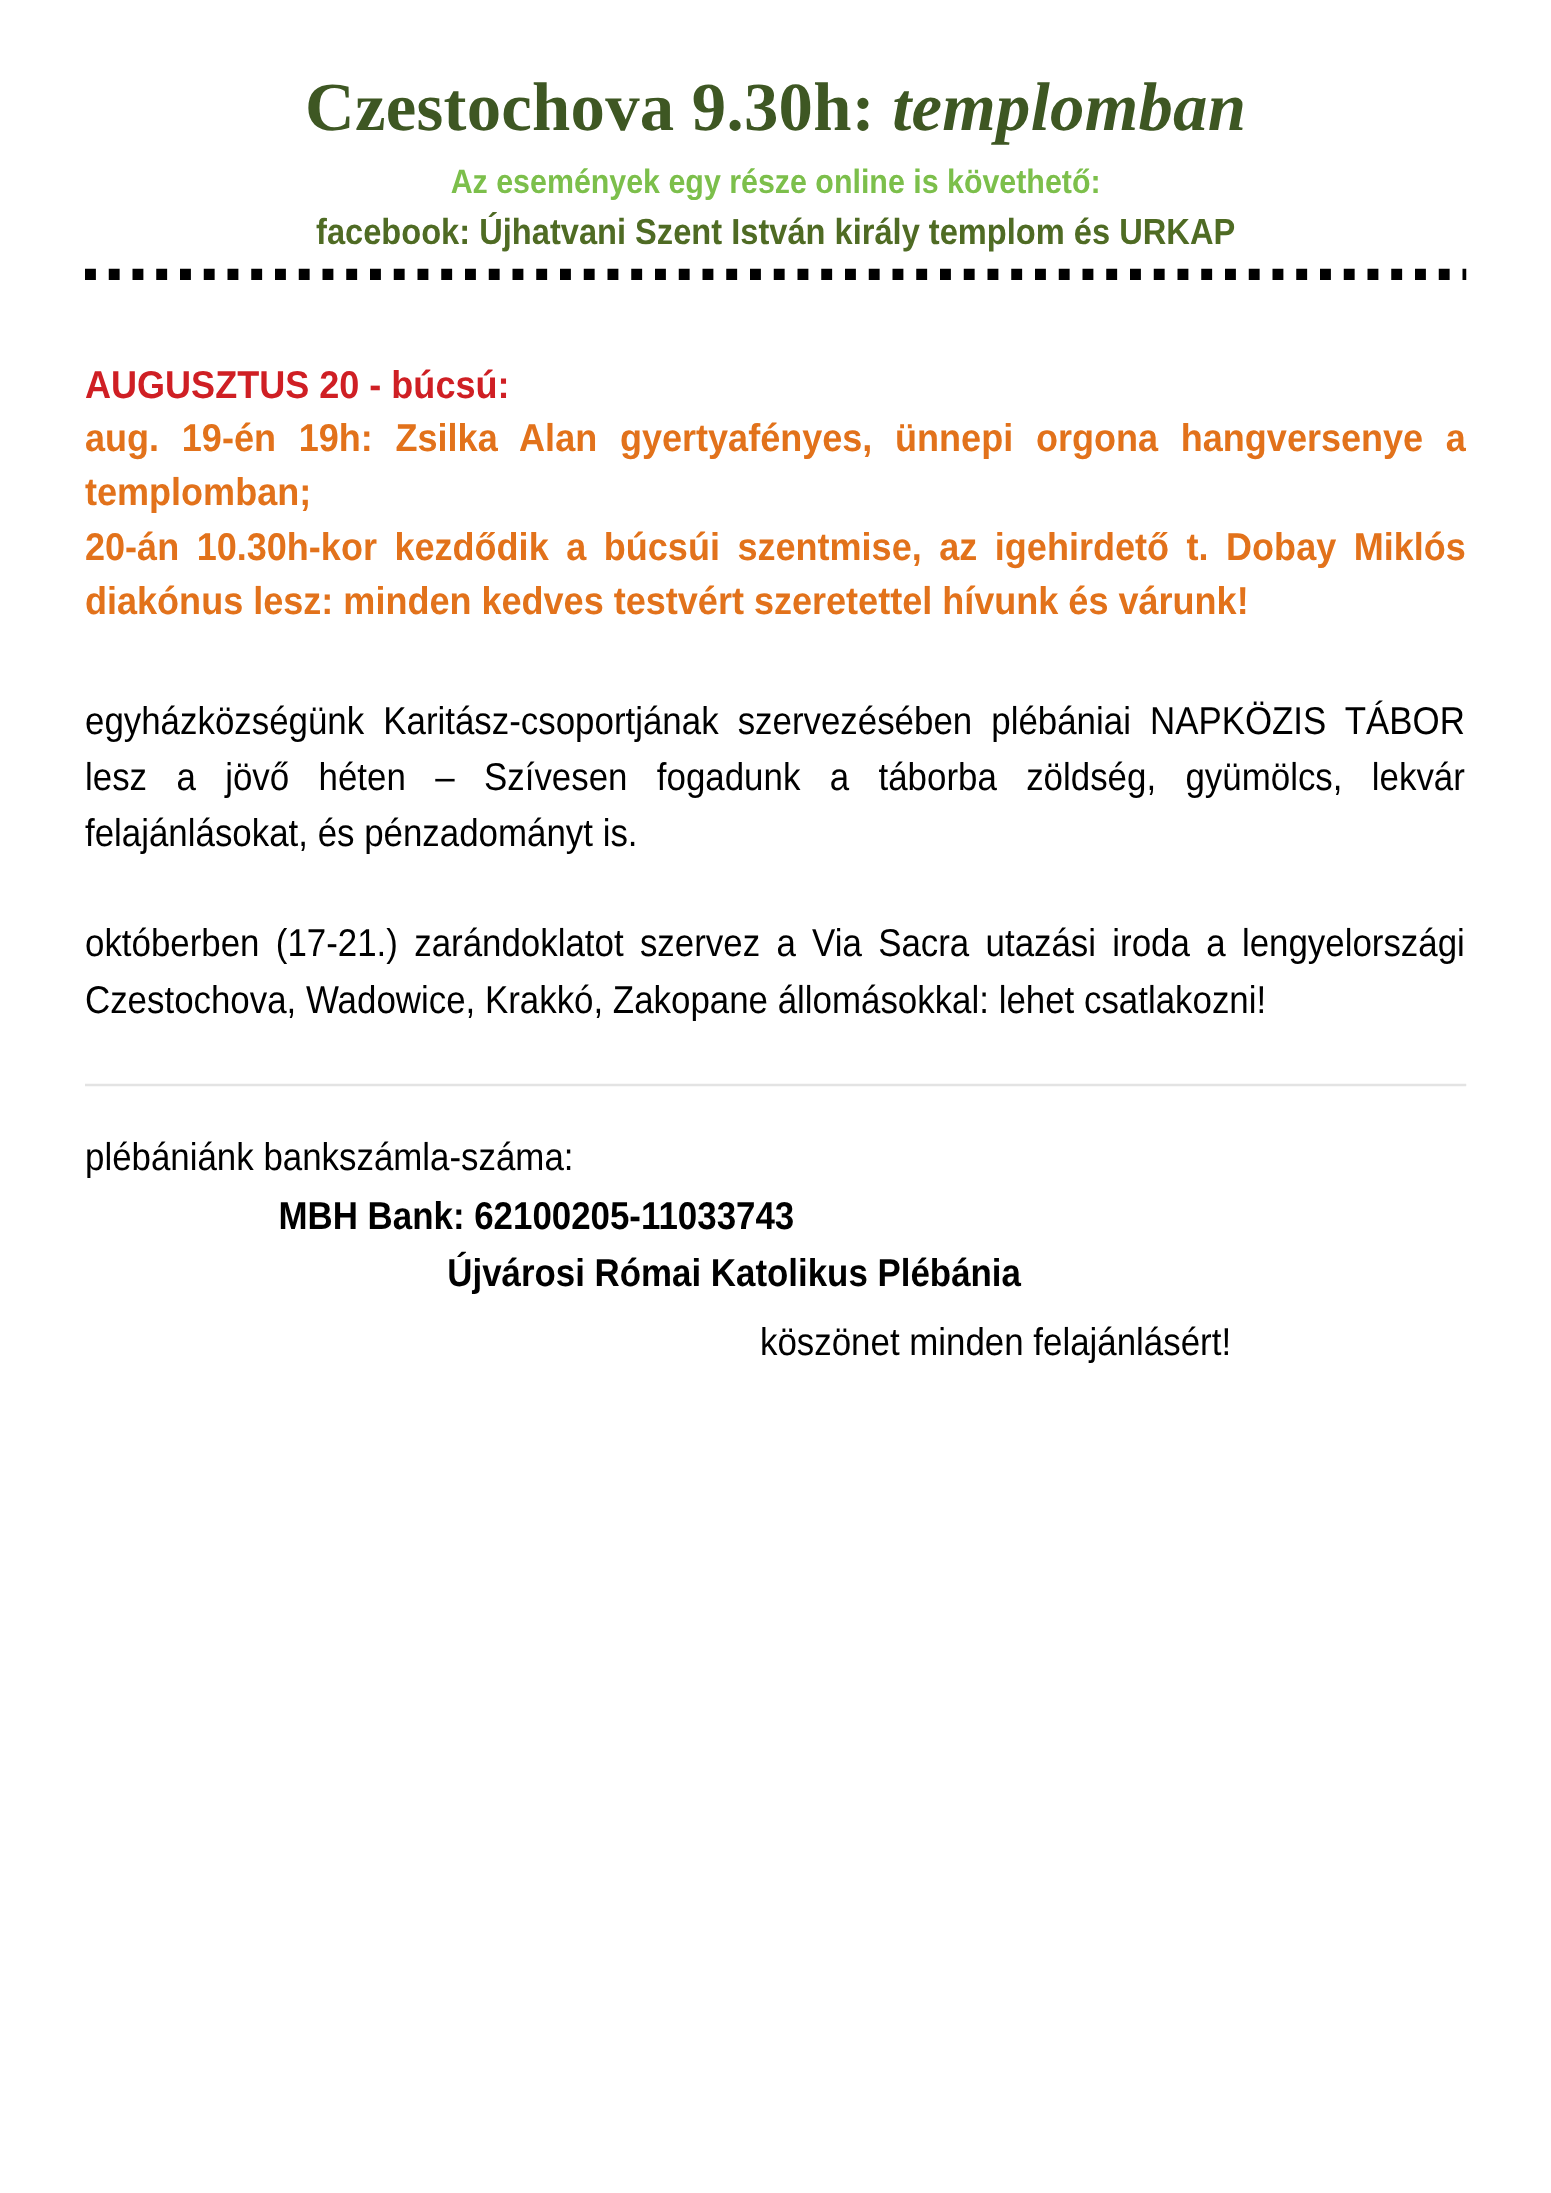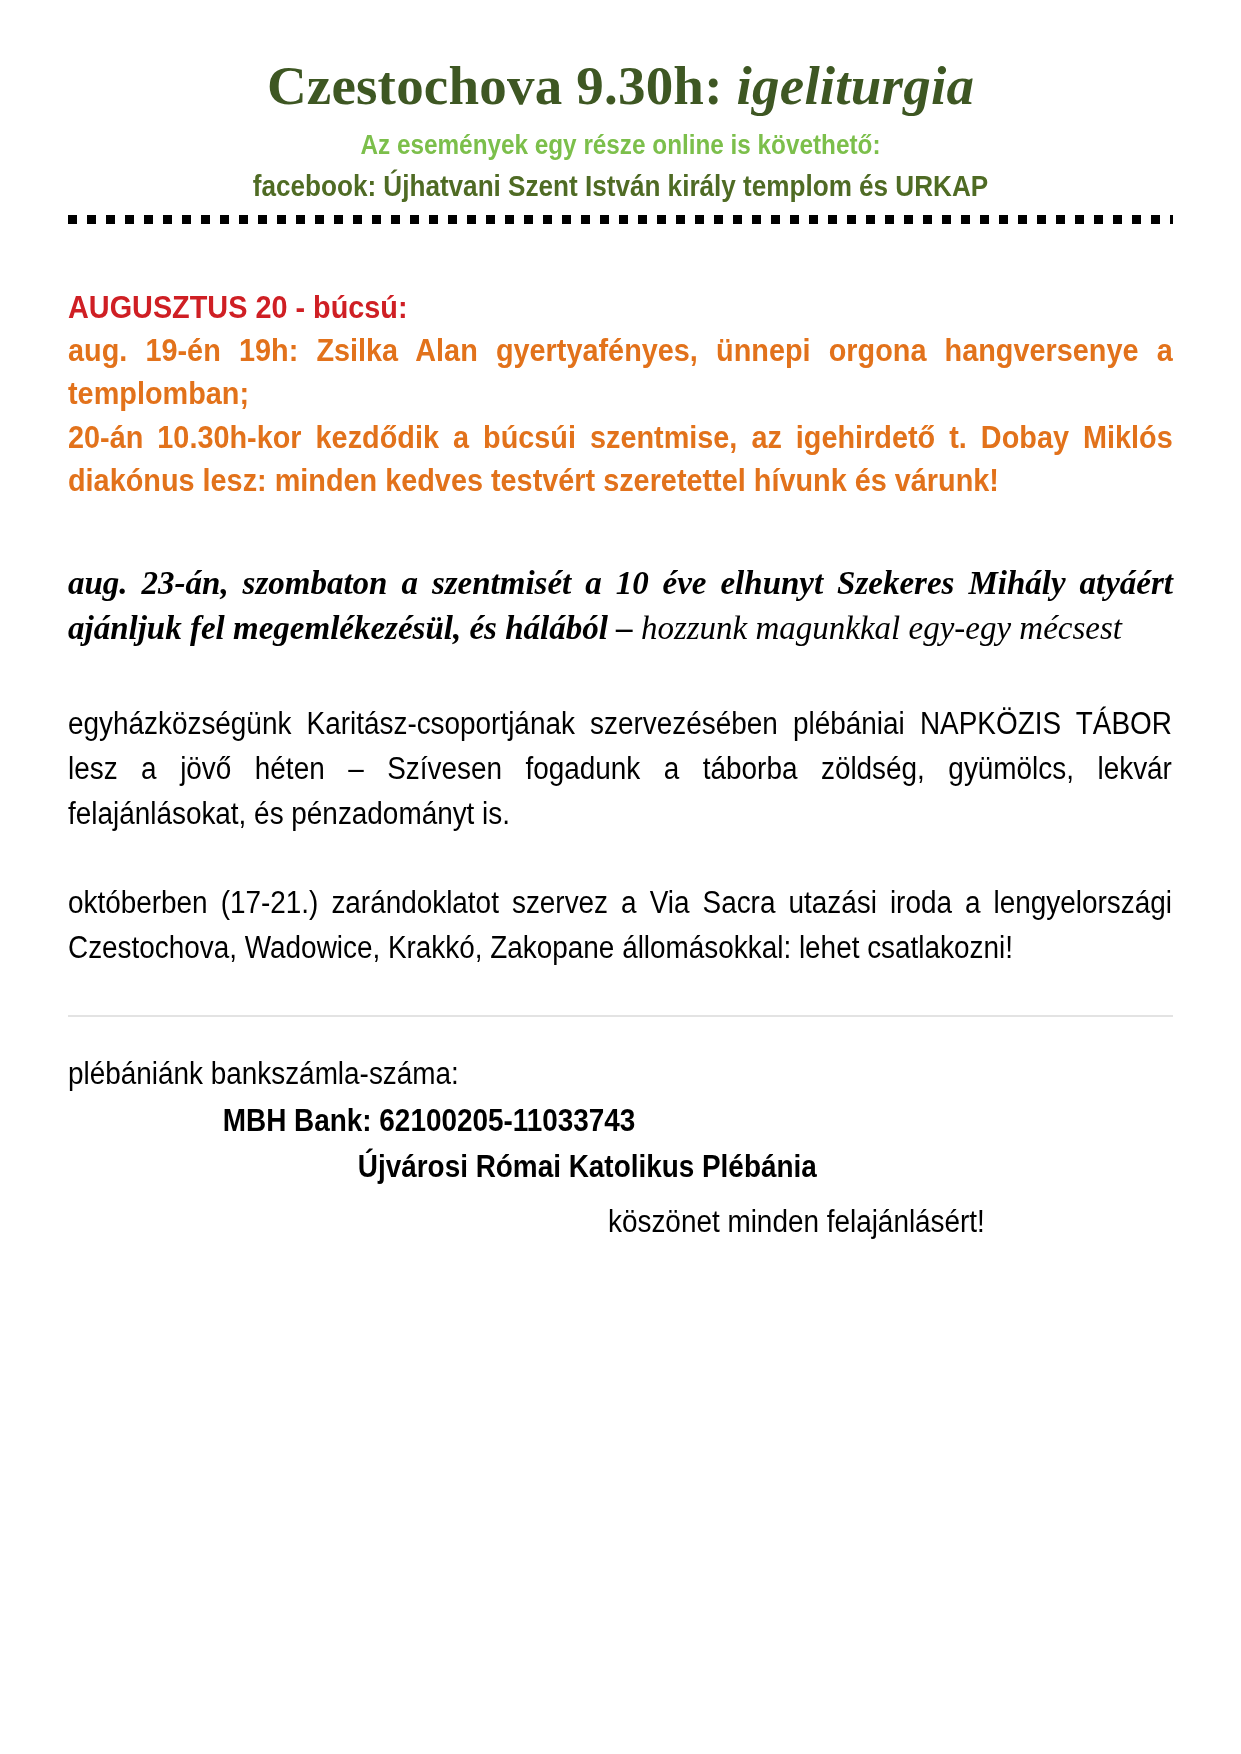--- a/index.html
+++ b/index.html
@@ -168,38 +168,35 @@
     font-weight: normal;
     padding-left: 600px;
     padding-top: 8px;
   }
 </style>
 </head>
 <body>
 
 <div class="page">
 
-  <h1 class="title"><span>Czestochova 9.30h: </span><span class="ital">igeliturgia</span></h1>
+  <h1 class="title"><span>Czestochova 9.30h: </span><span class="ital">templomban</span></h1>
 
   <div class="sub1">Az események egy része online is követhető:</div>
   <div class="sub2">facebook: Újhatvani Szent István király templom és URKAP</div>
 
   <div class="dotted-rule"></div>
 
   <div class="block-orange">
     <p>
       <span class="heading">AUGUSZTUS 20 - búcsú:</span>
     </p>
     <p>aug. 19-én 19h: Zsilka Alan gyertyafényes, ünnepi orgona hangversenye a templomban;</p>
     <p>20-án 10.30h-kor kezdődik a búcsúi szentmise, az igehirdető t. Dobay Miklós diakónus lesz: minden kedves testvért szeretettel hívunk és várunk!</p>
   </div>
 
-  <div class="block-italic">
-    <p><span class="bold">aug. 23-án, szombaton a szentmisét a 10 éve elhunyt Szekeres Mihály atyáért ajánljuk fel megemlékezésül, és hálából – </span><span>hozzunk magunkkal egy-egy mécsest</span></p>
-  </div>
 
   <div class="gap-large"></div>
 
   <div class="block-plain">
     <p>egyházközségünk Karitász-csoportjának szervezésében plébániai NAPKÖZIS TÁBOR lesz a jövő héten – Szívesen fogadunk a táborba zöldség, gyümölcs, lekvár felajánlásokat, és pénzadományt is.</p>
   </div>
 
   <div class="gap-medium"></div>
 
   <div class="block-plain">

